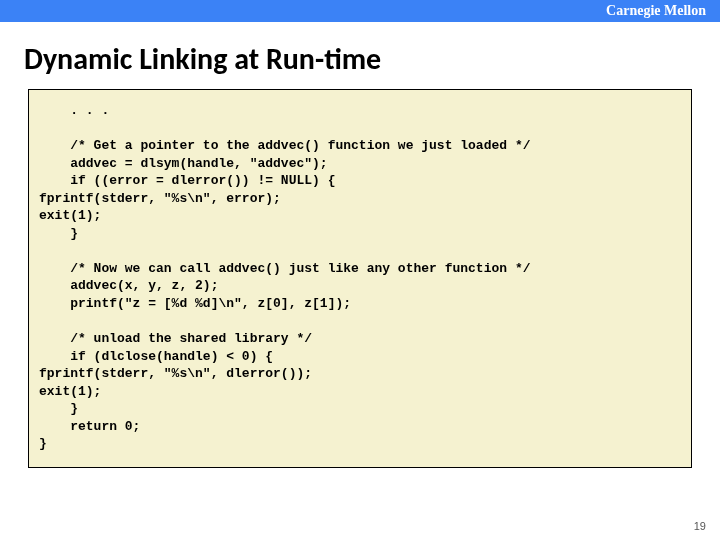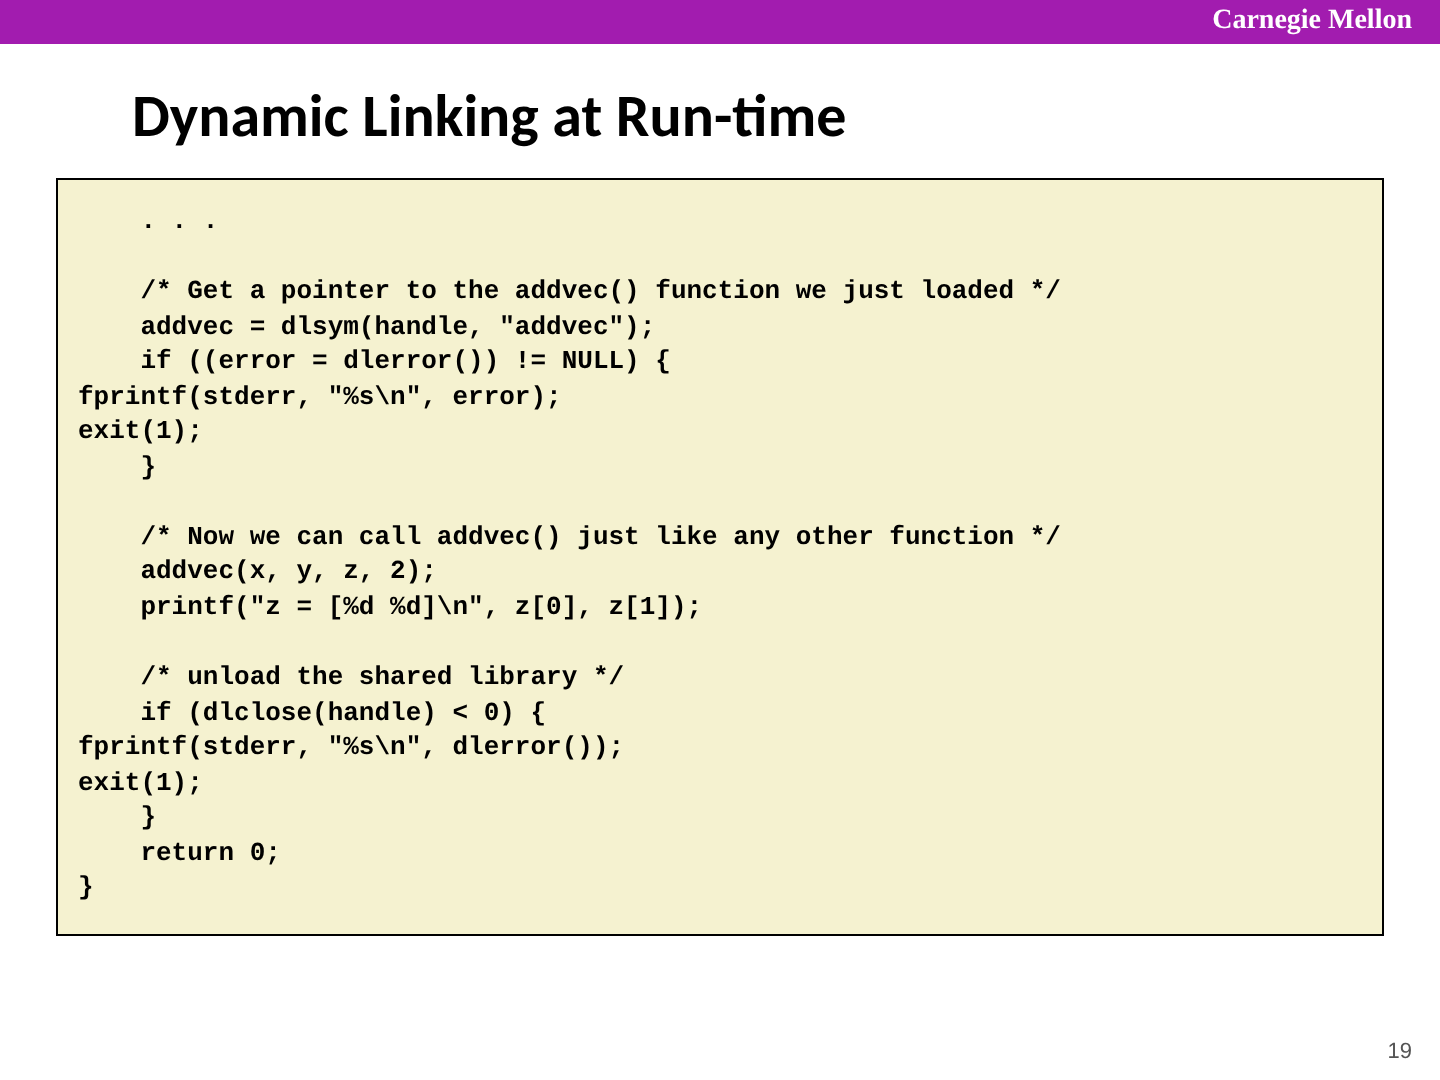--- a/index.html
+++ b/index.html
@@ -7,39 +7,38 @@
     width: 720px;
     height: 540px;
     background: #ffffff;
     font-family: Arial, Helvetica, sans-serif;
     position: relative;
     overflow: hidden;
   }
   .topbar {
     width: 100%;
     height: 22px;
-    background: #a21caf;
+    background: #3b82f6;
     display: flex;
     justify-content: flex-end;
     align-items: center;
     padding-right: 14px;
   }
   .brand {
     color: #ffffff;
     font-family: "Times New Roman", Times, serif;
     font-weight: bold;
     font-size: 14px;
   }
   .title {
     font-family: Calibri, Arial, sans-serif;
     font-weight: bold;
     font-size: 30px;
     color: #000000;
     padding: 18px 24px 12px 24px;
-    margin-left: 42px;
   }
   .codebox {
     margin: 0 28px 0 28px;
     background: #f5f2d0;
     border: 1px solid #000000;
     padding: 12px 10px 14px 10px;
   }
   .codebox pre {
     font-family: "Courier New", Courier, monospace;
     font-weight: bold;

